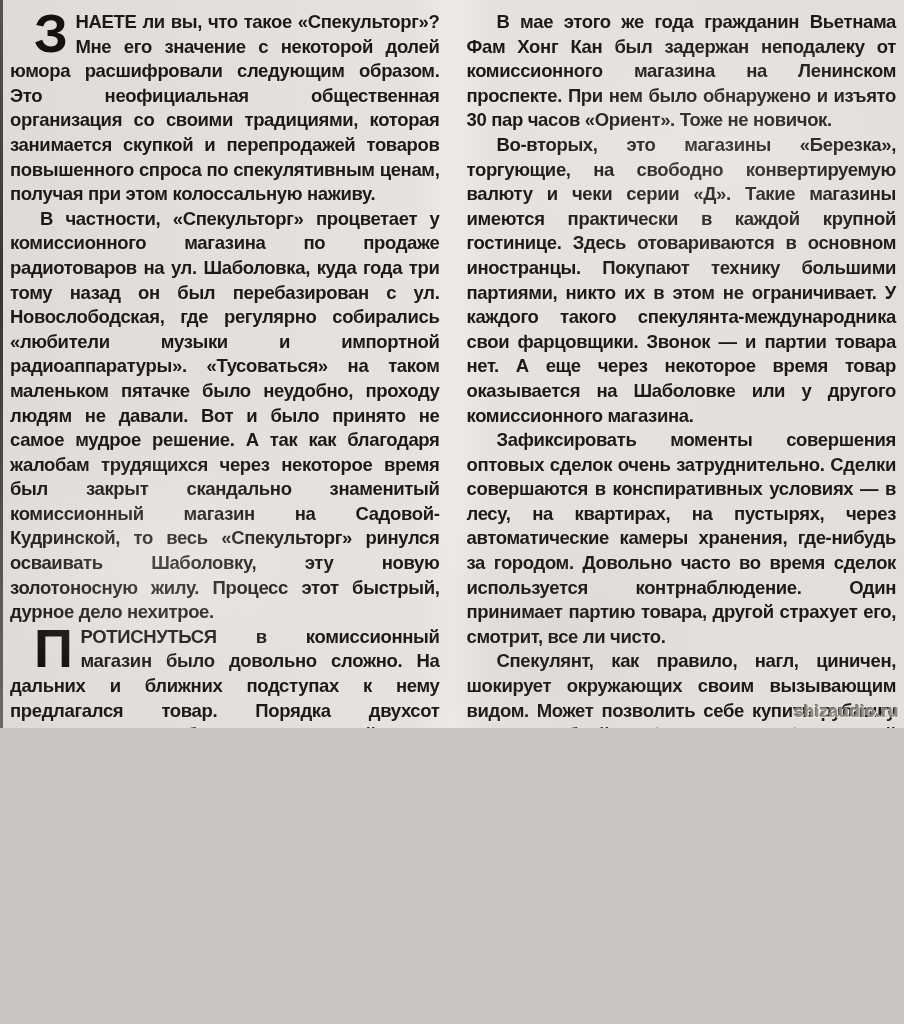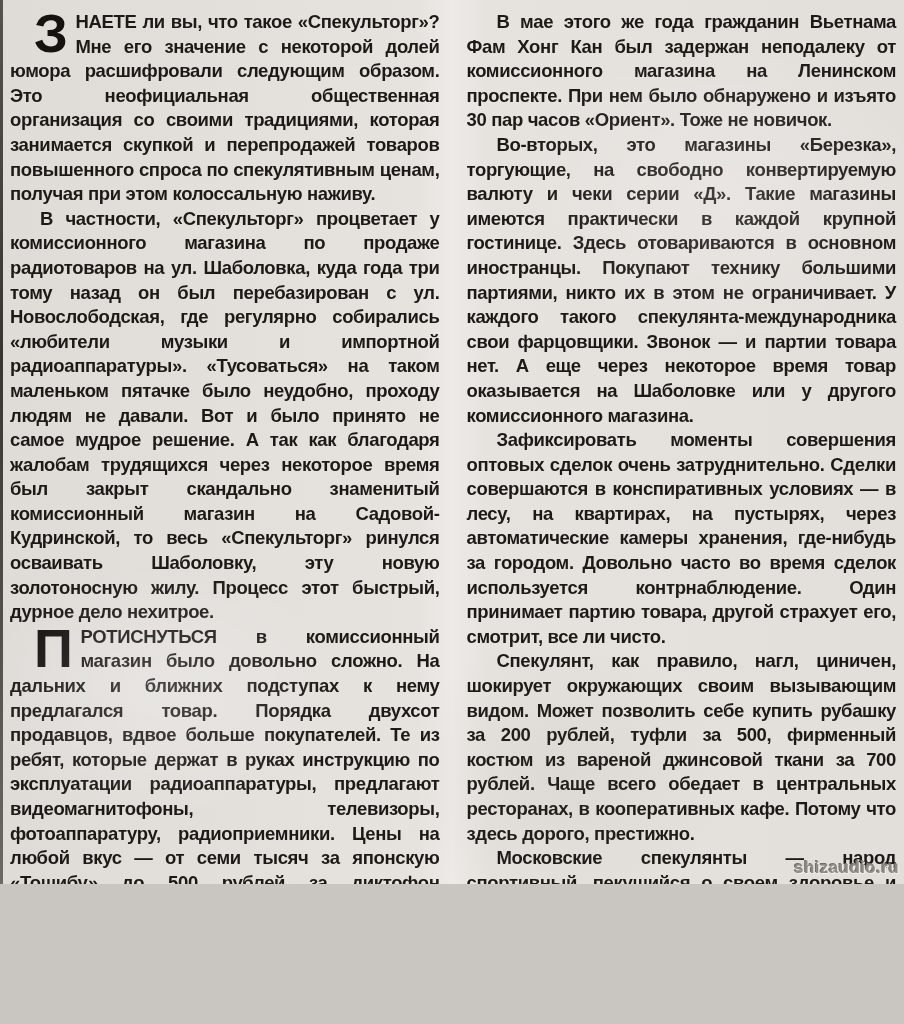--- a/index.html
+++ b/index.html
@@ -3,21 +3,21 @@
 <meta charset="utf-8">
 <style>
   html, body {
     margin: 0;
     padding: 0;
     background: #c9c6c1;
   }
   .page {
     position: relative;
     width: 904px;
-    height: 884px;
+    height: 728px;
     margin: 0 auto;
     box-sizing: border-box;
     overflow: hidden;
     background: linear-gradient(90deg, #dfdcd8 0%, #e6e3df 46%, #edebe7 50%, #e6e3df 54%, #e2dfdb 100%);
     font-family: "Liberation Sans", "DejaVu Sans", sans-serif;
     font-weight: 700;
     color: #1c1a17;
     display: flex;
     gap: 27px;
     padding: 10px 8px 0 10px;

